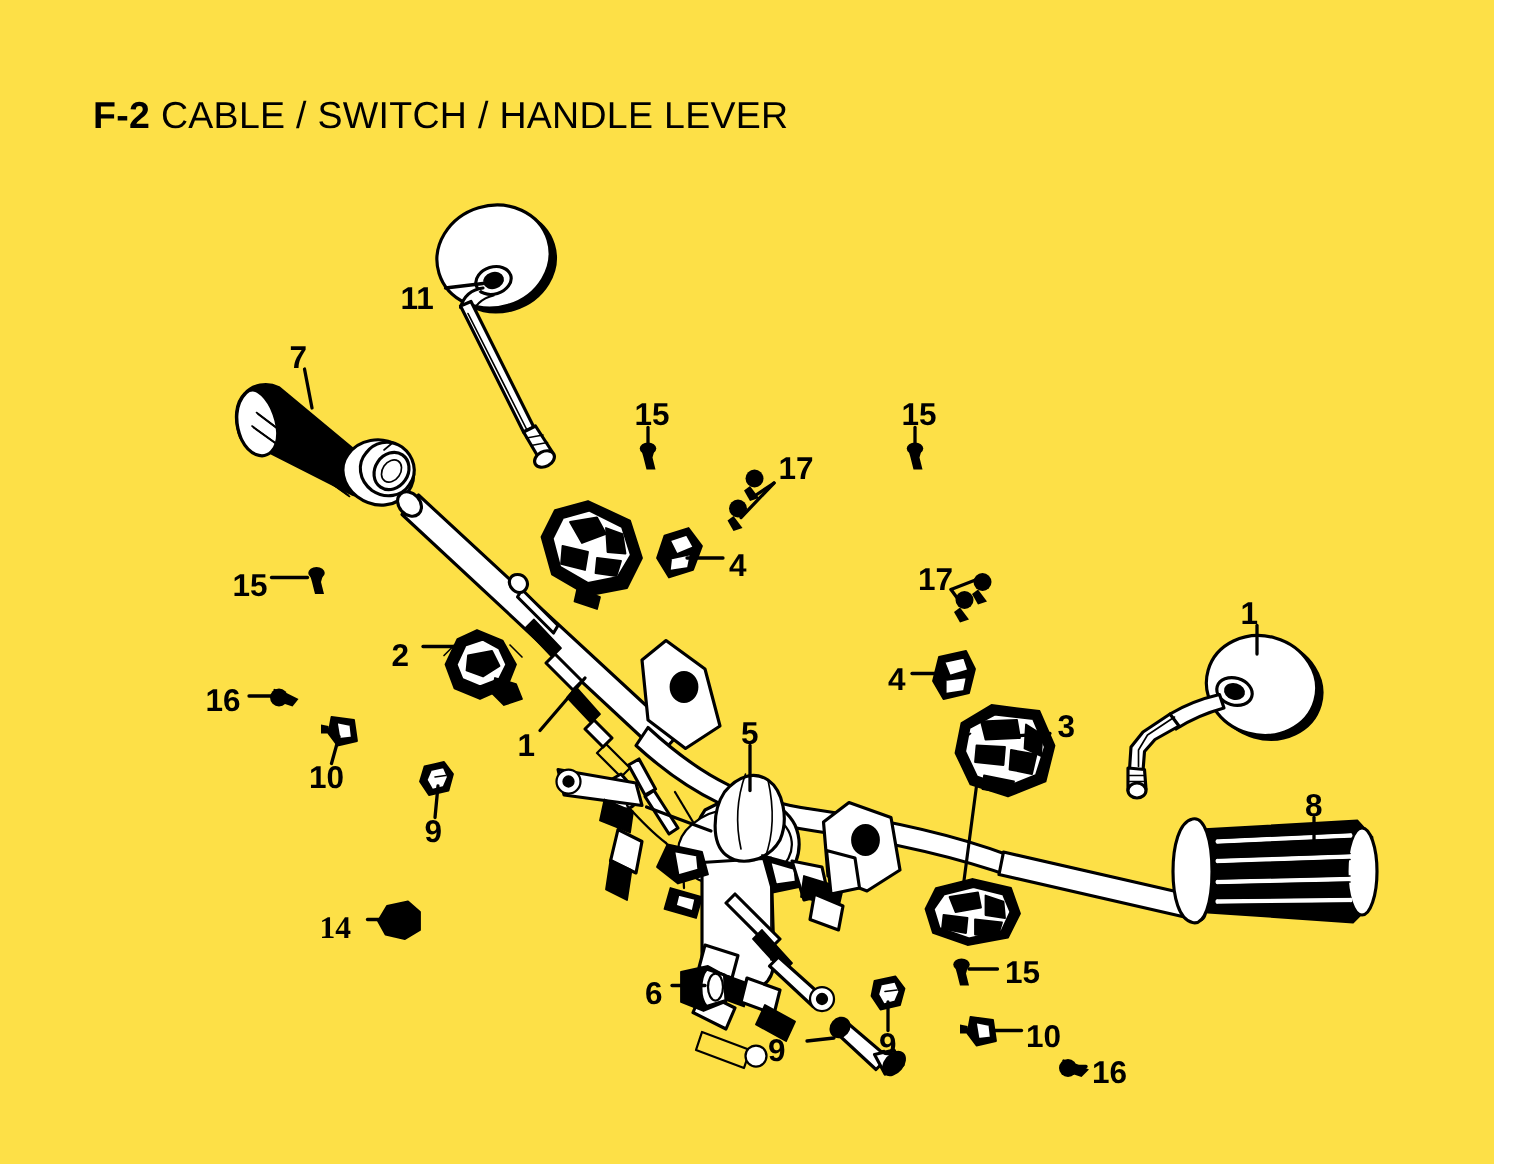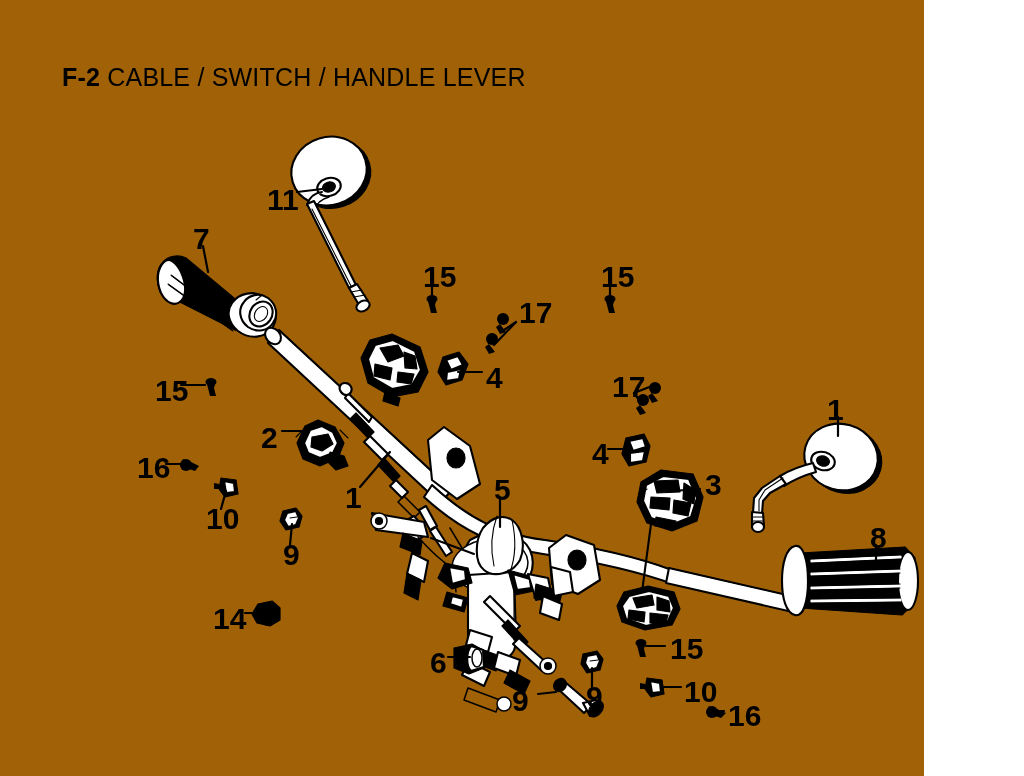--- a/index.html
+++ b/index.html
@@ -13,23 +13,23 @@
     height: 776px;
     position: relative;
     overflow: hidden;
     font-family: "Liberation Sans", sans-serif;
     color: #000000;
   }
 
   #page {
     position: absolute;
     left: 0; top: 0;
-    width: 924px;
+    width: 996px;
     height: 776px;
-    background: #a16207;
+    background: #fde047;
   }
 
   
   #title-bar {
     position: absolute;
     left: 62px;
     top: 62px;
     font-size: 25px;
     line-height: 30px;
     letter-spacing: 0.2px;
@@ -48,21 +48,21 @@
     position: absolute;
     left: 0;
     top: 0;
     width: 1024px;
     height: 776px;
   }
 
   
   .callout-label {
     position: absolute;
-    font-size: 30px;
+    font-size: 21px;
     font-weight: bold;
     line-height: 23px;
     color: #000;
     white-space: nowrap;
     font-family: "Liberation Sans", sans-serif;
   }
 </style>
 </head>
 <body>
 
@@ -451,21 +451,21 @@
     <span class="callout-label" style="left:430px; top:651px;">6</span>
     <span class="callout-label" style="left:193px; top:227px;">7</span>
     <span class="callout-label" style="left:870px; top:526px;">8</span>
     <span class="callout-label" style="left:283px; top:543px;">9</span>
     <span class="callout-label" style="left:586px; top:685px;">9</span>
     <span class="callout-label" style="left:206px; top:507px;">10</span>
     <span class="callout-label" style="left:684px; top:680px;">10</span>
     <span class="callout-label" style="left:267px; top:188px;">11</span>
     <span class="callout-label" style="left:827px; top:398px;">1</span>
     <span class="callout-label" style="left:512px; top:689px;">9</span>
-    <span class="callout-label" style="left:213px; top:607px;">14</span>
+    <span class="callout-label" style="left:213px; top:607px;font-family:Liberation Serif, serif;">14</span>
     <span class="callout-label" style="left:155px; top:379px;">15</span>
     <span class="callout-label" style="left:423px; top:265px;">15</span>
     <span class="callout-label" style="left:601px; top:265px;">15</span>
     <span class="callout-label" style="left:670px; top:637px;">15</span>
     <span class="callout-label" style="left:137px; top:456px;">16</span>
     <span class="callout-label" style="left:728px; top:704px;">16</span>
     <span class="callout-label" style="left:519px; top:301px;">17</span>
     <span class="callout-label" style="left:612px; top:375px;">17</span>
   </div>
 

